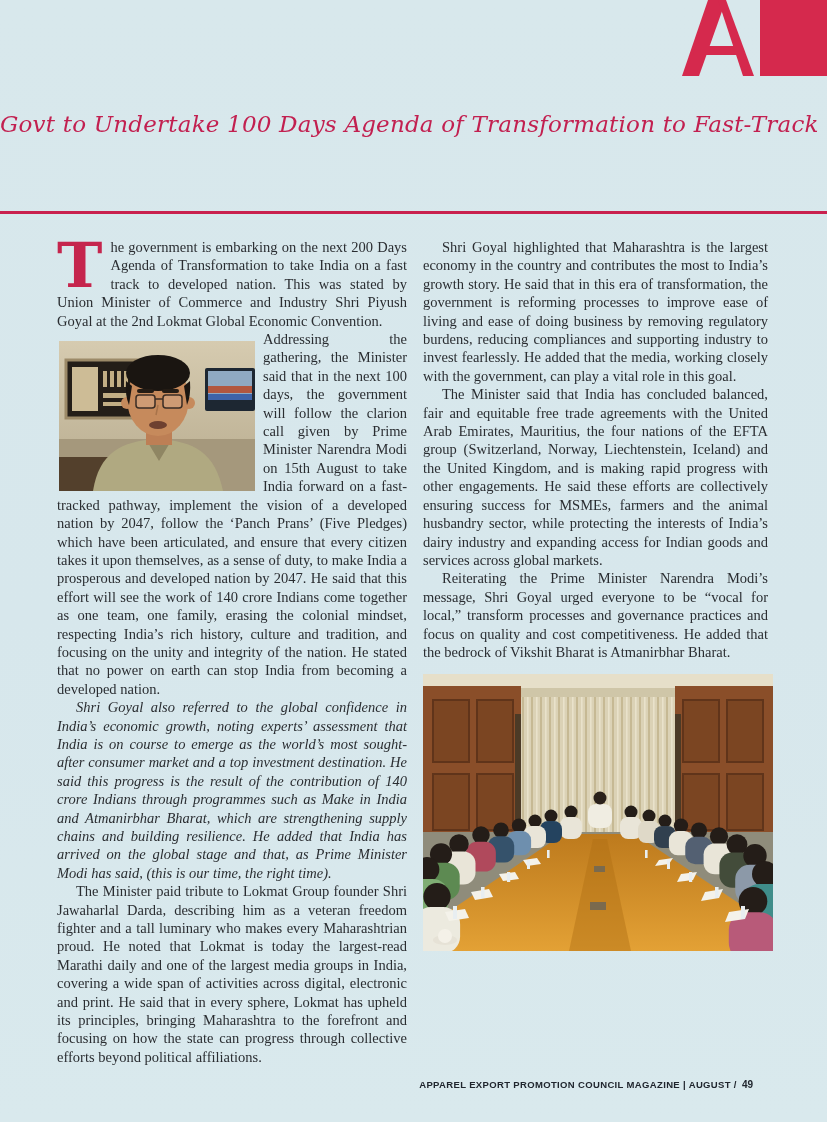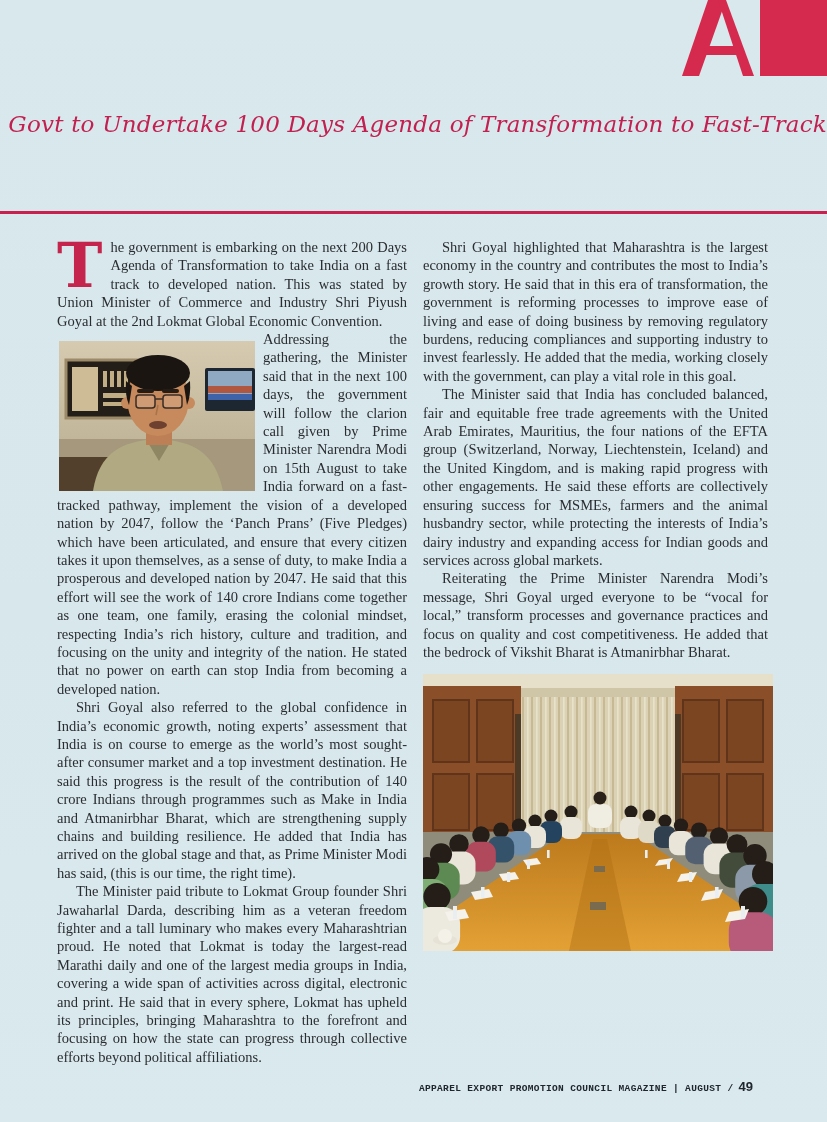--- a/index.html
+++ b/index.html
@@ -9,59 +9,59 @@
     margin:0 auto;
     background:linear-gradient(180deg,#d8e8ec 0%,#d7e7ec 55%,#d9e9ed 100%);
     font-family:"Liberation Serif", serif;
     overflow:hidden;
   }
   
   .logo{position:absolute;top:0;right:0;width:145px;height:76px;}
   
   .title{
     position:absolute;top:109px;left:0;right:0;
-    text-align:right;
+    text-align:left;
     font-family:"DejaVu Serif", serif;
     font-style:italic;font-weight:500;
     font-size:23px;line-height:31.5px;letter-spacing:.2px;
   }
   .title .l1{color:#c22050;}
   .title .l2,.title .l3{color:#98422c;}
   .rule{position:absolute;top:211px;left:0;width:827px;height:3px;background:#c9214e;}
   
   .content{position:absolute;top:238px;left:57px;width:711px;display:flex;gap:16px;}
   .col{font-size:14.5px;line-height:18.4px;color:#2a2d31;text-align:justify;}
   .col p{margin:0;}
   .col-left{width:350px;}
   .col-right{width:345px;}
   .indent{text-indent:19px;}
   .gap-top{margin-top:20px;}
-  .p3-left{margin-top:10px;}
+  .p3-left{margin-top:10px;font-style:italic;}
   .dropcap{
     float:left;
     font-family:"DejaVu Serif", serif;
     font-size:61px;line-height:49px;
     color:#c5254d;font-weight:bold;
     margin:3px 8px 0 0;
   }
   .photo-goyal{
     float:left;width:196px;height:150px;
     margin:11px 8px 4px 2px;
   }
   .photo-goyal svg,.photo-meeting svg,.logo svg{display:block;width:100%;height:100%;}
   .photo-meeting{width:350px;height:277px;margin-top:13px;}
   
   .footer{
     position:absolute;top:1079px;right:74px;
     display:flex;align-items:baseline;gap:5px;
     font-family:"Liberation Sans", sans-serif;
     font-weight:bold;color:#20262e;
   }
-  .footer .label{font-size:9.5px;letter-spacing:.35px;font-family:Liberation Mono, monospace;}
-  .footer .num{font-size:13px;}
+  .footer .label{font-size:9.5px;letter-spacing:.35px;}
+  .footer .num{font-size:10px;}
 </style>
 </head>
 <body>
 
 <div class="page">
 
   <div class="logo">
     <svg viewBox="0 0 145 76" xmlns="http://www.w3.org/2000/svg" aria-hidden="true">
       <rect x="78" y="0" width="67" height="76" fill="#d5294d"></rect>
       <polygon points="26,0 44,0 17,76 0,76" fill="#d5294d"></polygon>

